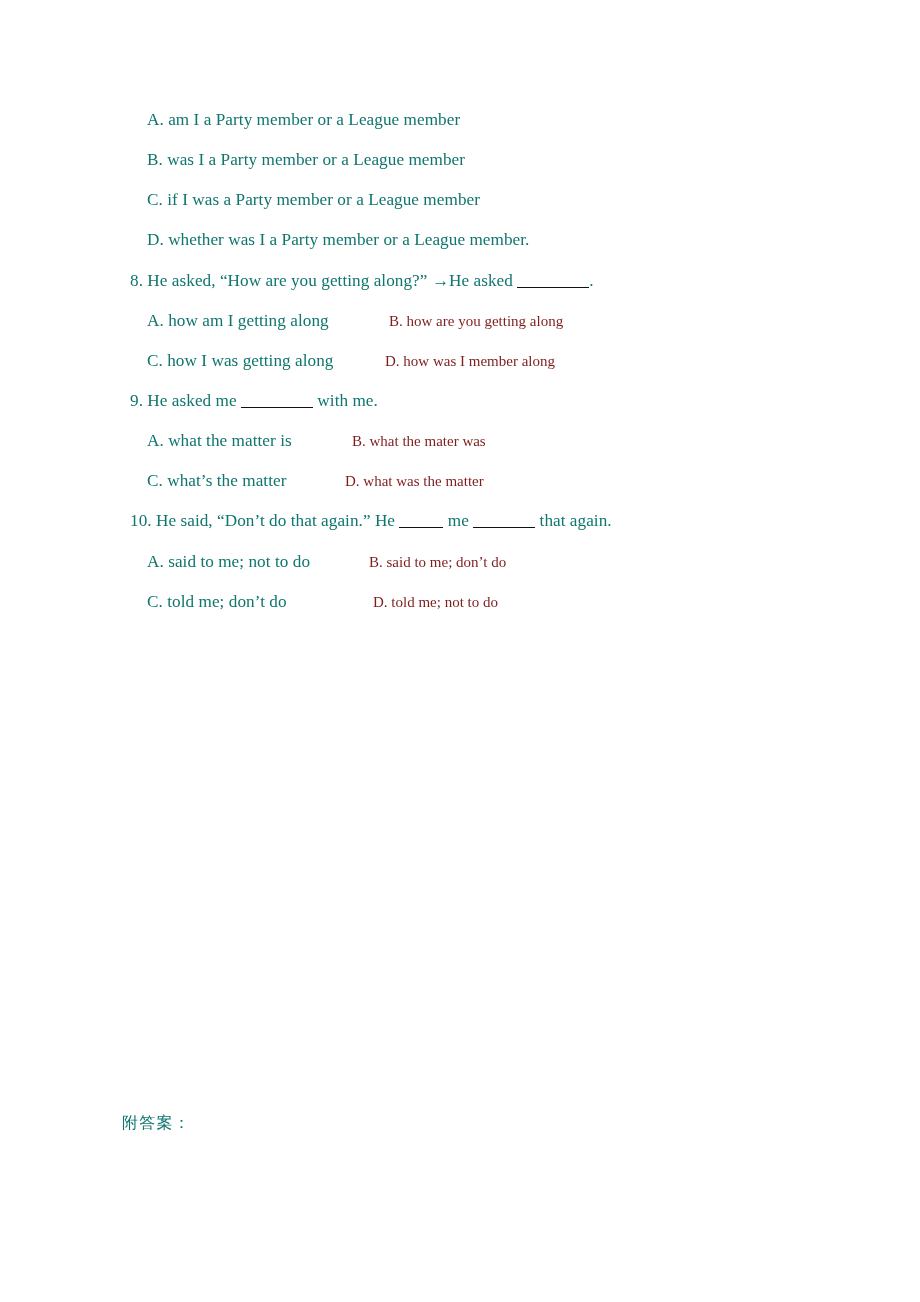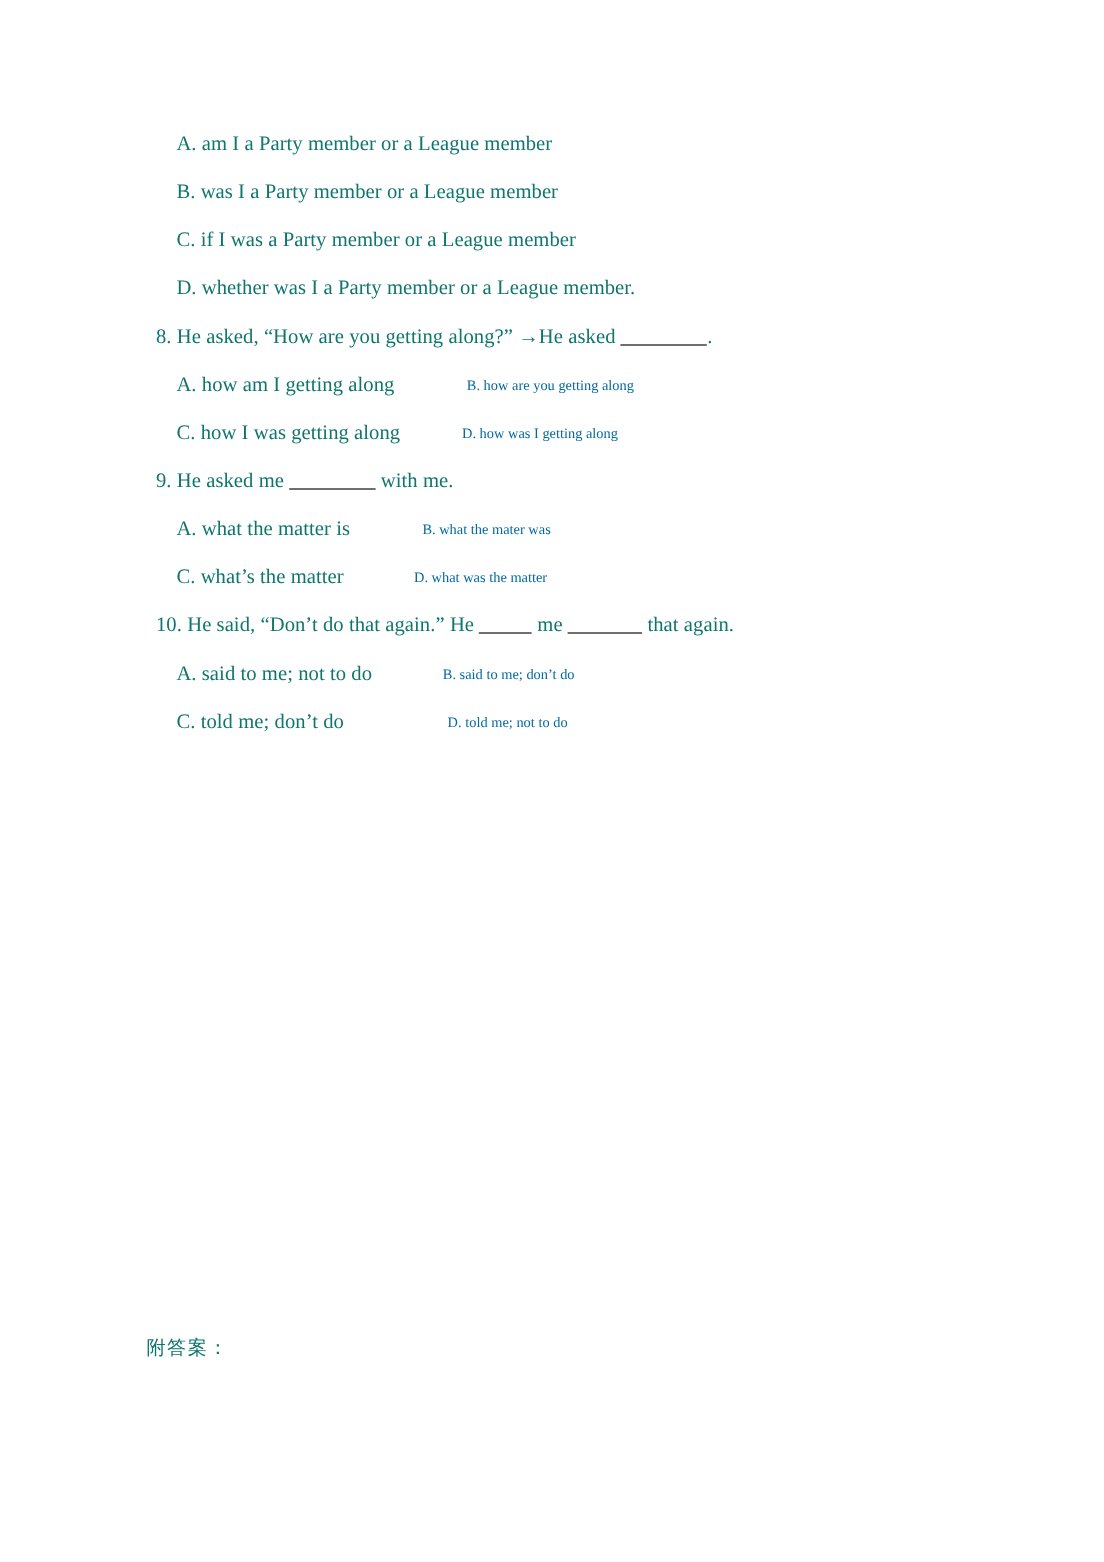--- a/index.html
+++ b/index.html
@@ -28,21 +28,21 @@
     font-size: 17.2px;
     line-height: 20px;
     letter-spacing: 0.05px;
     color: #0f766e;
   }
   
   .q-stem { left: 130px; }
   
   .opt     { left: 147px; }
   
-  .col2 { position: absolute; white-space: pre; font-size: 12px; line-height: 20px; color:#0369a1; }
+  .col2 { position: absolute; white-space: pre; font-size: 15px; line-height: 20px; color:#7f1d1d; }
 
   .blank {
     display: inline-block;
     border-bottom: 1.4px solid #111111;
     vertical-align: -2px;
     height: 13px;
   }
   .blank-sm { width: 44px; }
   .blank-md { width: 62px; }
   .blank-lg { width: 72px; }
@@ -69,21 +69,21 @@
   <div class="line opt" style="top:190px;">C. if I was a Party member or a League member</div>
 
   <div class="line opt" style="top:230px;">D. whether was I a Party member or a League member.</div>
 
   <div class="line q-stem" style="top:271px;"><span>8. He asked, “How are you getting along?” →He asked </span><span class="blank blank-lg"></span><span>.</span></div>
 
   <div class="line opt" style="top:311px;">A. how am I getting along</div>
   <div class="col2" style="left:389px; top:311px;">B. how are you getting along</div>
 
   <div class="line opt" style="top:351px;">C. how I was getting along</div>
-  <div class="col2" style="left:385px; top:351px;">D. how was I getting along</div>
+  <div class="col2" style="left:385px; top:351px;">D. how was I member along</div>
 
   <div class="line q-stem" style="top:391px;"><span>9. He asked me </span><span class="blank blank-lg"></span><span> with me.</span></div>
 
   <div class="line opt" style="top:431px;">A. what the matter is</div>
   <div class="col2" style="left:352px; top:431px;">B. what the mater was</div>
 
   <div class="line opt" style="top:471px;">C. what’s the matter</div>
   <div class="col2" style="left:345px; top:471px;">D. what was the matter</div>
 
   <div class="line q-stem" style="top:511px;"><span>10. He said, “Don’t do that again.” He </span><span class="blank blank-sm"></span><span> me </span><span class="blank blank-md"></span><span> that again.</span></div>

